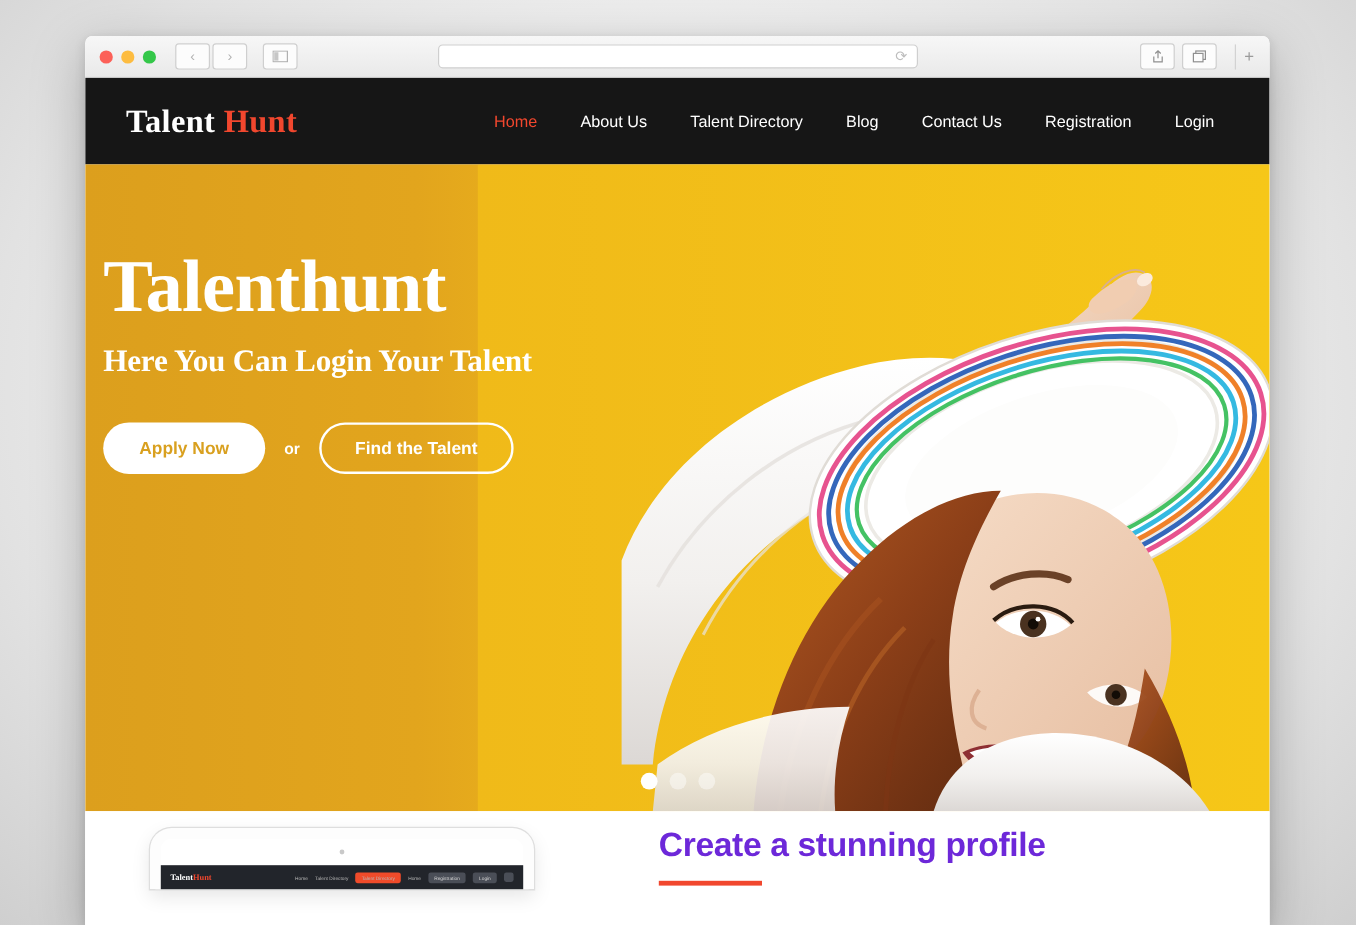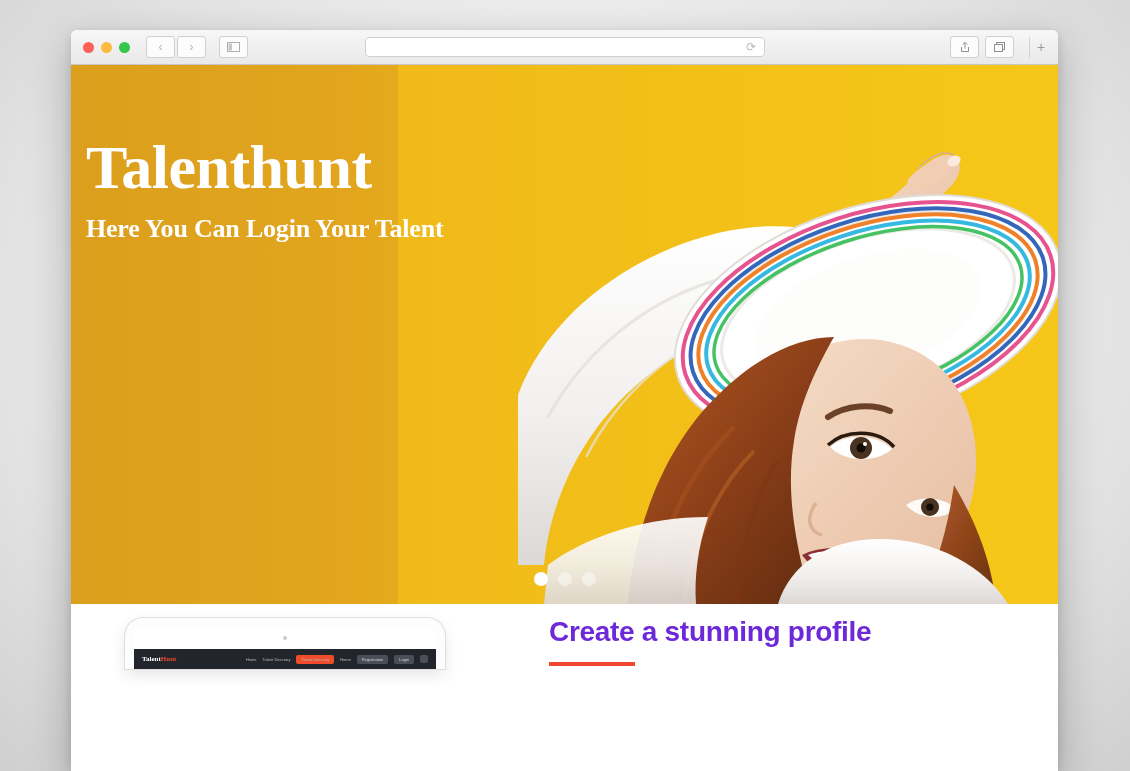--- a/index.html
+++ b/index.html
@@ -259,20 +259,35 @@
           <rect x="3.5" y="1.5" width="8" height="7" fill="none" stroke="#8f8f8f"></rect>
           <rect x="1.5" y="3.5" width="8" height="7" fill="#fcfcfc" stroke="#8f8f8f"></rect>
         </svg>
       </div>
     </div>
     <div class="plusbtn">+</div>
   </div>
 
   <div class="viewport">
 
+    <div class="site-header">
+      <div class="logo">
+        <span>Talent</span>
+        <span class="hl">Hunt</span>
+      </div>
+      <nav class="mainnav">
+        <a href="#" class="active">Home</a>
+        <a href="#">About Us</a>
+        <a href="#">Talent Directory</a>
+        <a href="#">Blog</a>
+        <a href="#">Contact Us</a>
+        <a href="#">Registration</a>
+        <a href="#">Login</a>
+      </nav>
+    </div>
 
     <div class="hero">
 
       <svg class="hero-photo" viewBox="0 0 660 539" preserveAspectRatio="xMidYMid slice">
         <defs>
           <linearGradient id="bgY" x1="0" y1="0" x2="1" y2="0">
             <stop offset="0" stop-color="#f0ba19"></stop>
             <stop offset="1" stop-color="#f6c718"></stop>
           </linearGradient>
           <linearGradient id="hairG" x1="0" y1="0" x2="1" y2="1">
@@ -356,20 +371,25 @@
           <path d="M556 420 C580 460 594 500 598 539 L520 539 C540 500 550 460 556 420 Z" fill="url(#hairG)" opacity="0.95"></path>
 
           <path d="M380 539 C392 500 428 476 476 474 C534 472 586 500 610 539 Z" fill="url(#shirtG)"></path>
           <path d="M150 500 C190 470 250 452 310 452 C300 482 296 512 298 539 L146 539 Z" fill="url(#shirtG)" opacity="0.92"></path>
         </g>
       </svg>
 
       <div class="hero-copy">
         <h1 class="hero-title">Talenthunt</h1>
         <h2 class="hero-sub">Here You Can Login Your Talent</h2>
+        <div class="hero-actions">
+          <button class="btn btn-solid">Apply Now</button>
+          <span class="or-text">or</span>
+          <button class="btn btn-outline">Find the Talent</button>
+        </div>
       </div>
 
       <div class="dots">
         <div class="dot on"></div>
         <div class="dot"></div>
         <div class="dot"></div>
       </div>
     </div>
 
     <div class="section">

